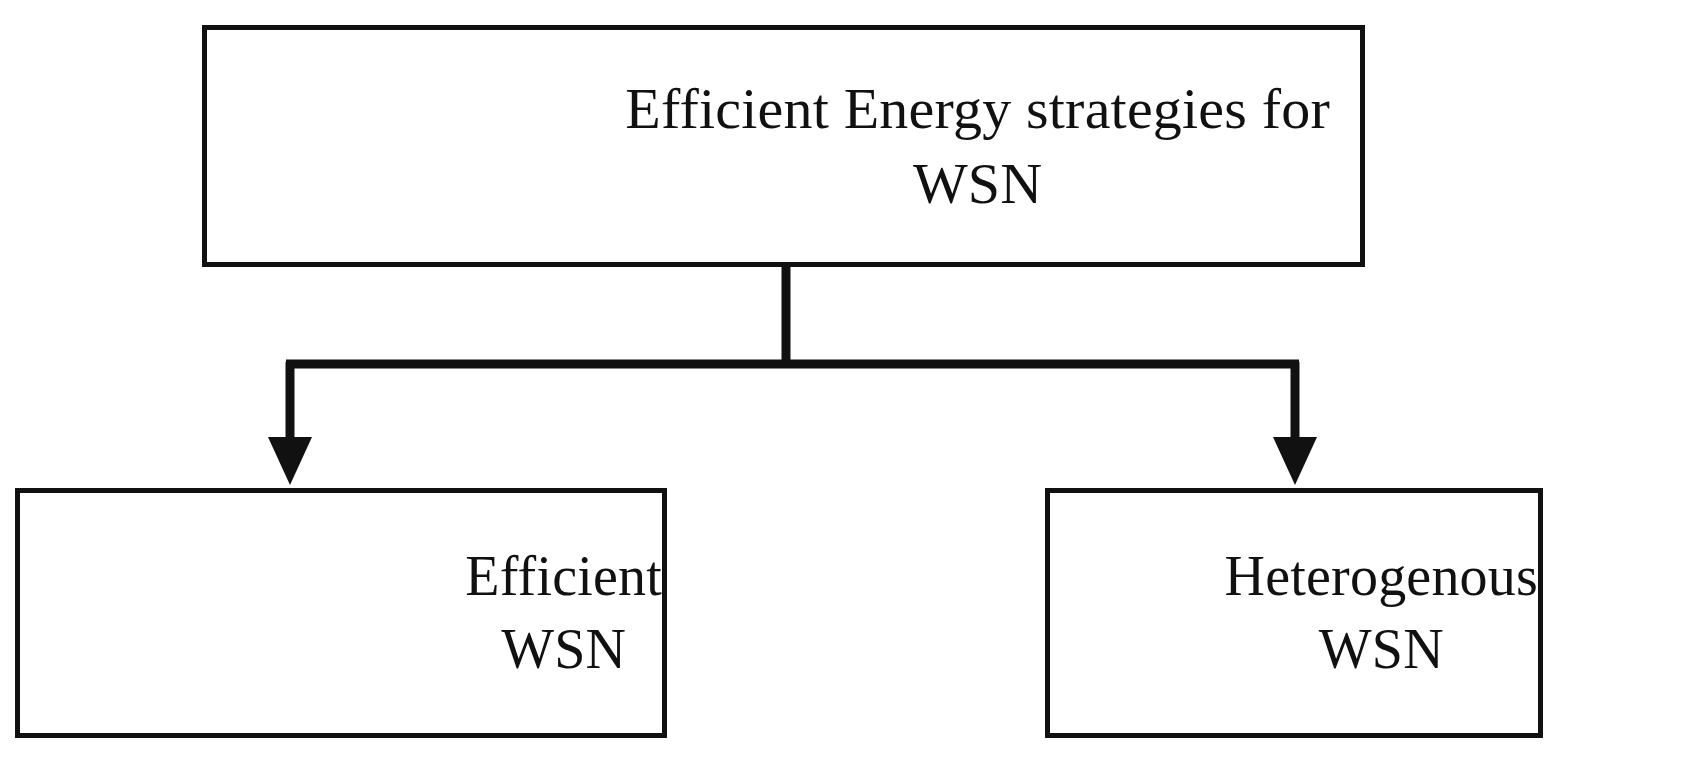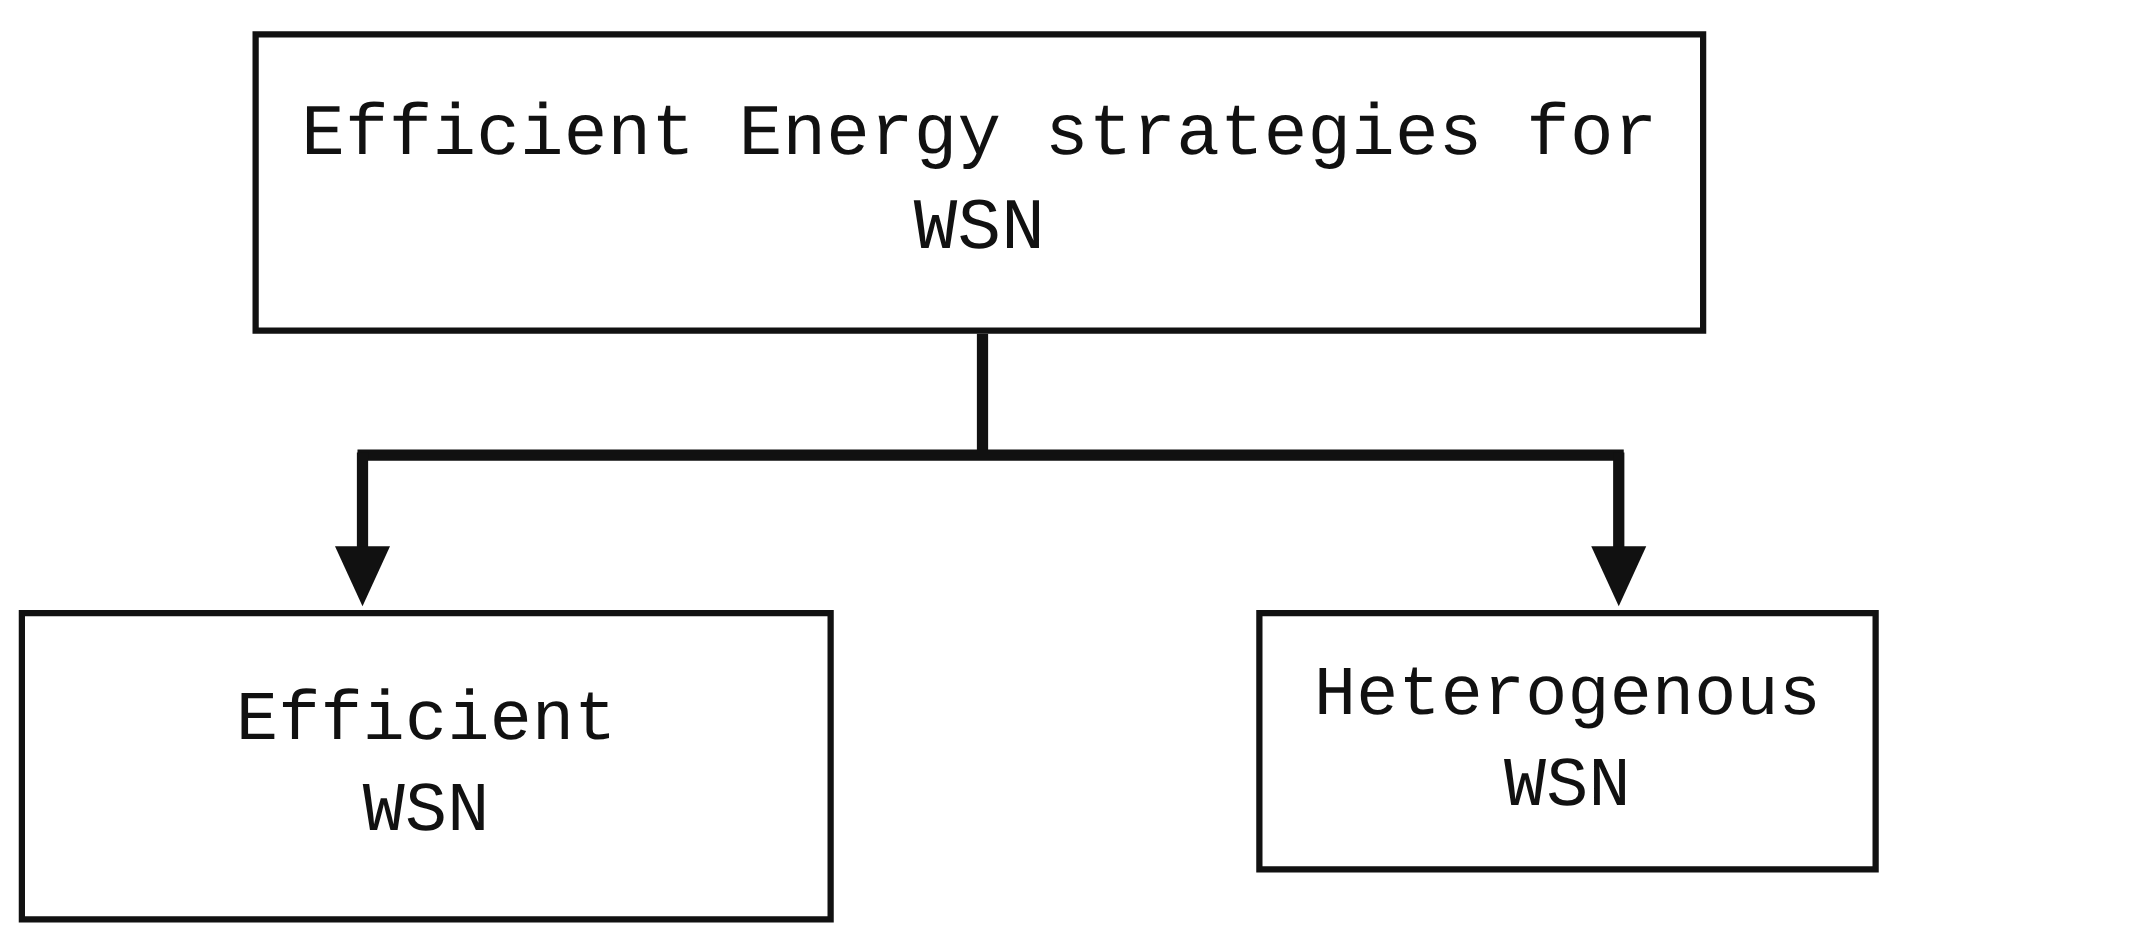--- a/index.html
+++ b/index.html
@@ -18,23 +18,22 @@
     background: #ffffff;
     overflow: hidden;
   }
   .node {
     position: absolute;
     box-sizing: border-box;
     background: #ffffff;
     border: 5px solid #111111;
     display: flex;
     align-items: center;
-    justify-content: center;
+    justify-content: flex-end;
     text-align: center;
-    font-family: Liberation Mono, monospace;
   }
   .node-label {
     color: #111111;
     line-height: 1.30;
     letter-spacing: 0.2px;
     white-space: pre-line;
   }
   
   #node-root {
     left: 202px;
@@ -47,24 +46,24 @@
     padding: 0 30px;
   }
   
   #node-homogenous {
     left: 15px;
     top: 488px;
     width: 652px;
     height: 250px;
   }
   #node-heterogenous {
-    left: 1005px;
+    left: 1045px;
     top: 488px;
     width: 498px;
-    height: 210px;
+    height: 250px;
   }
   .leaf .node-label {
     font-size: 56px;
   }
   
   #connectors {
     position: absolute;
     left: 0;
     top: 0;
     width: 1706px;

